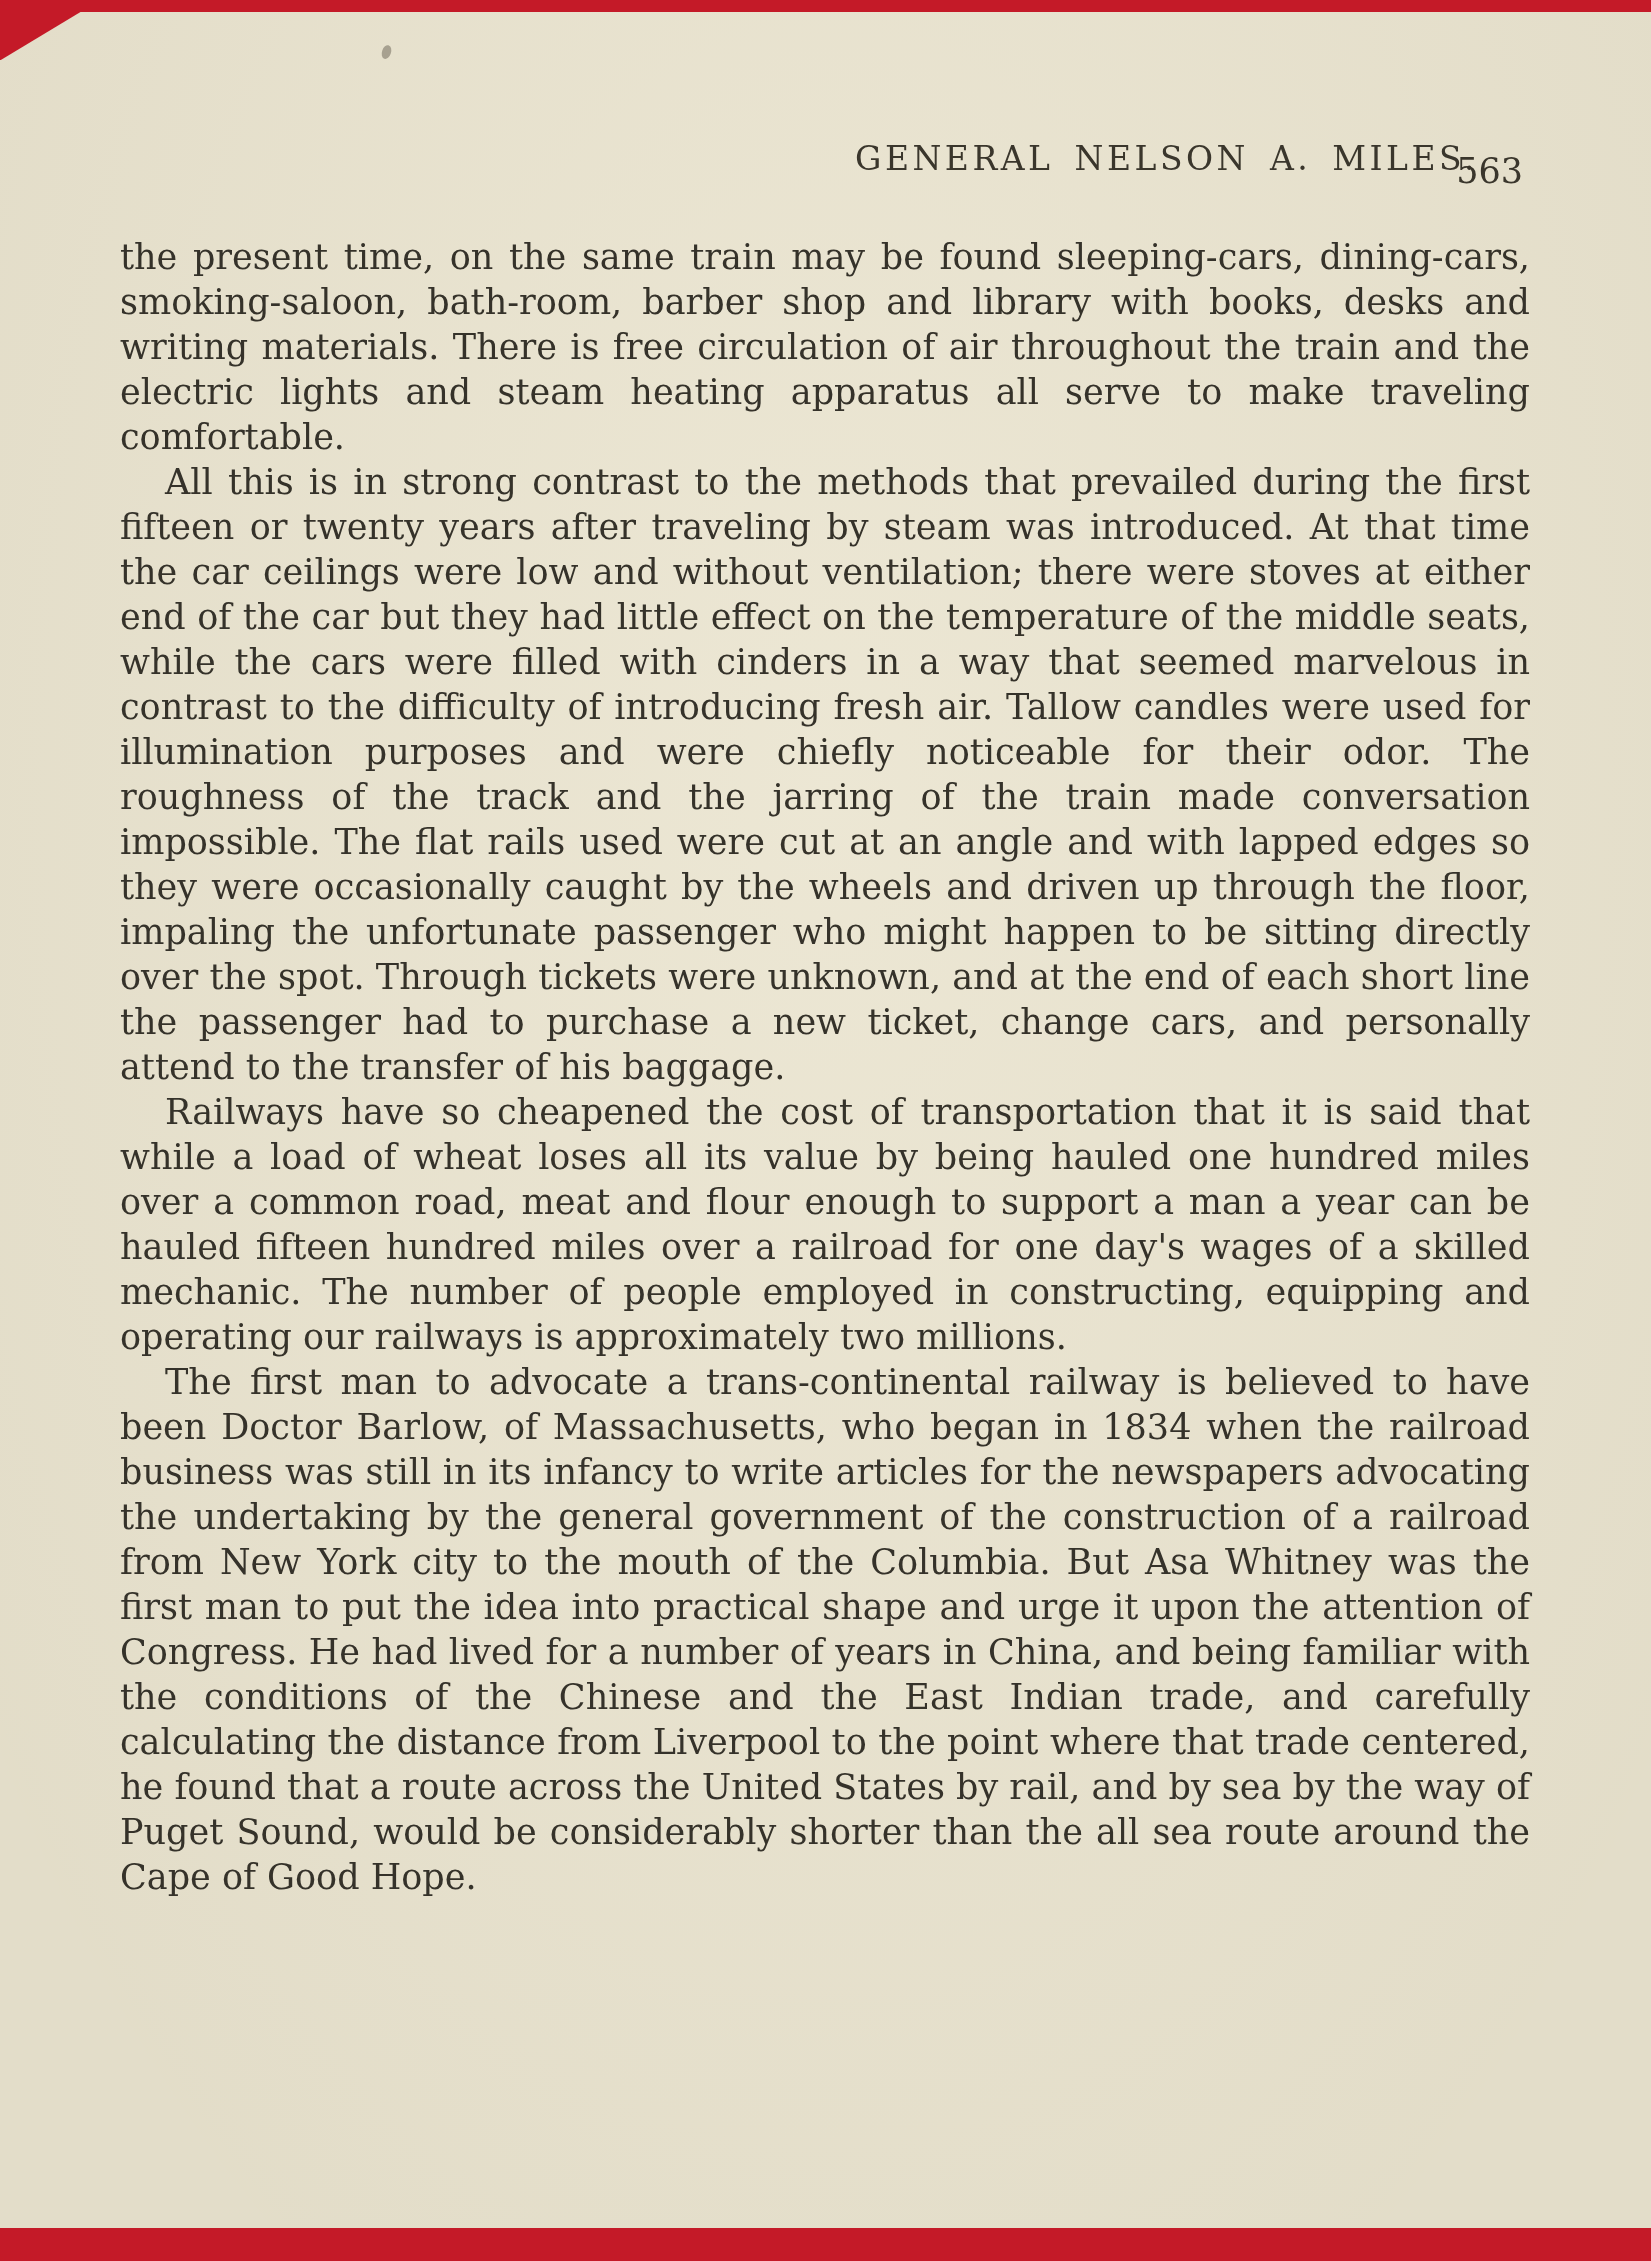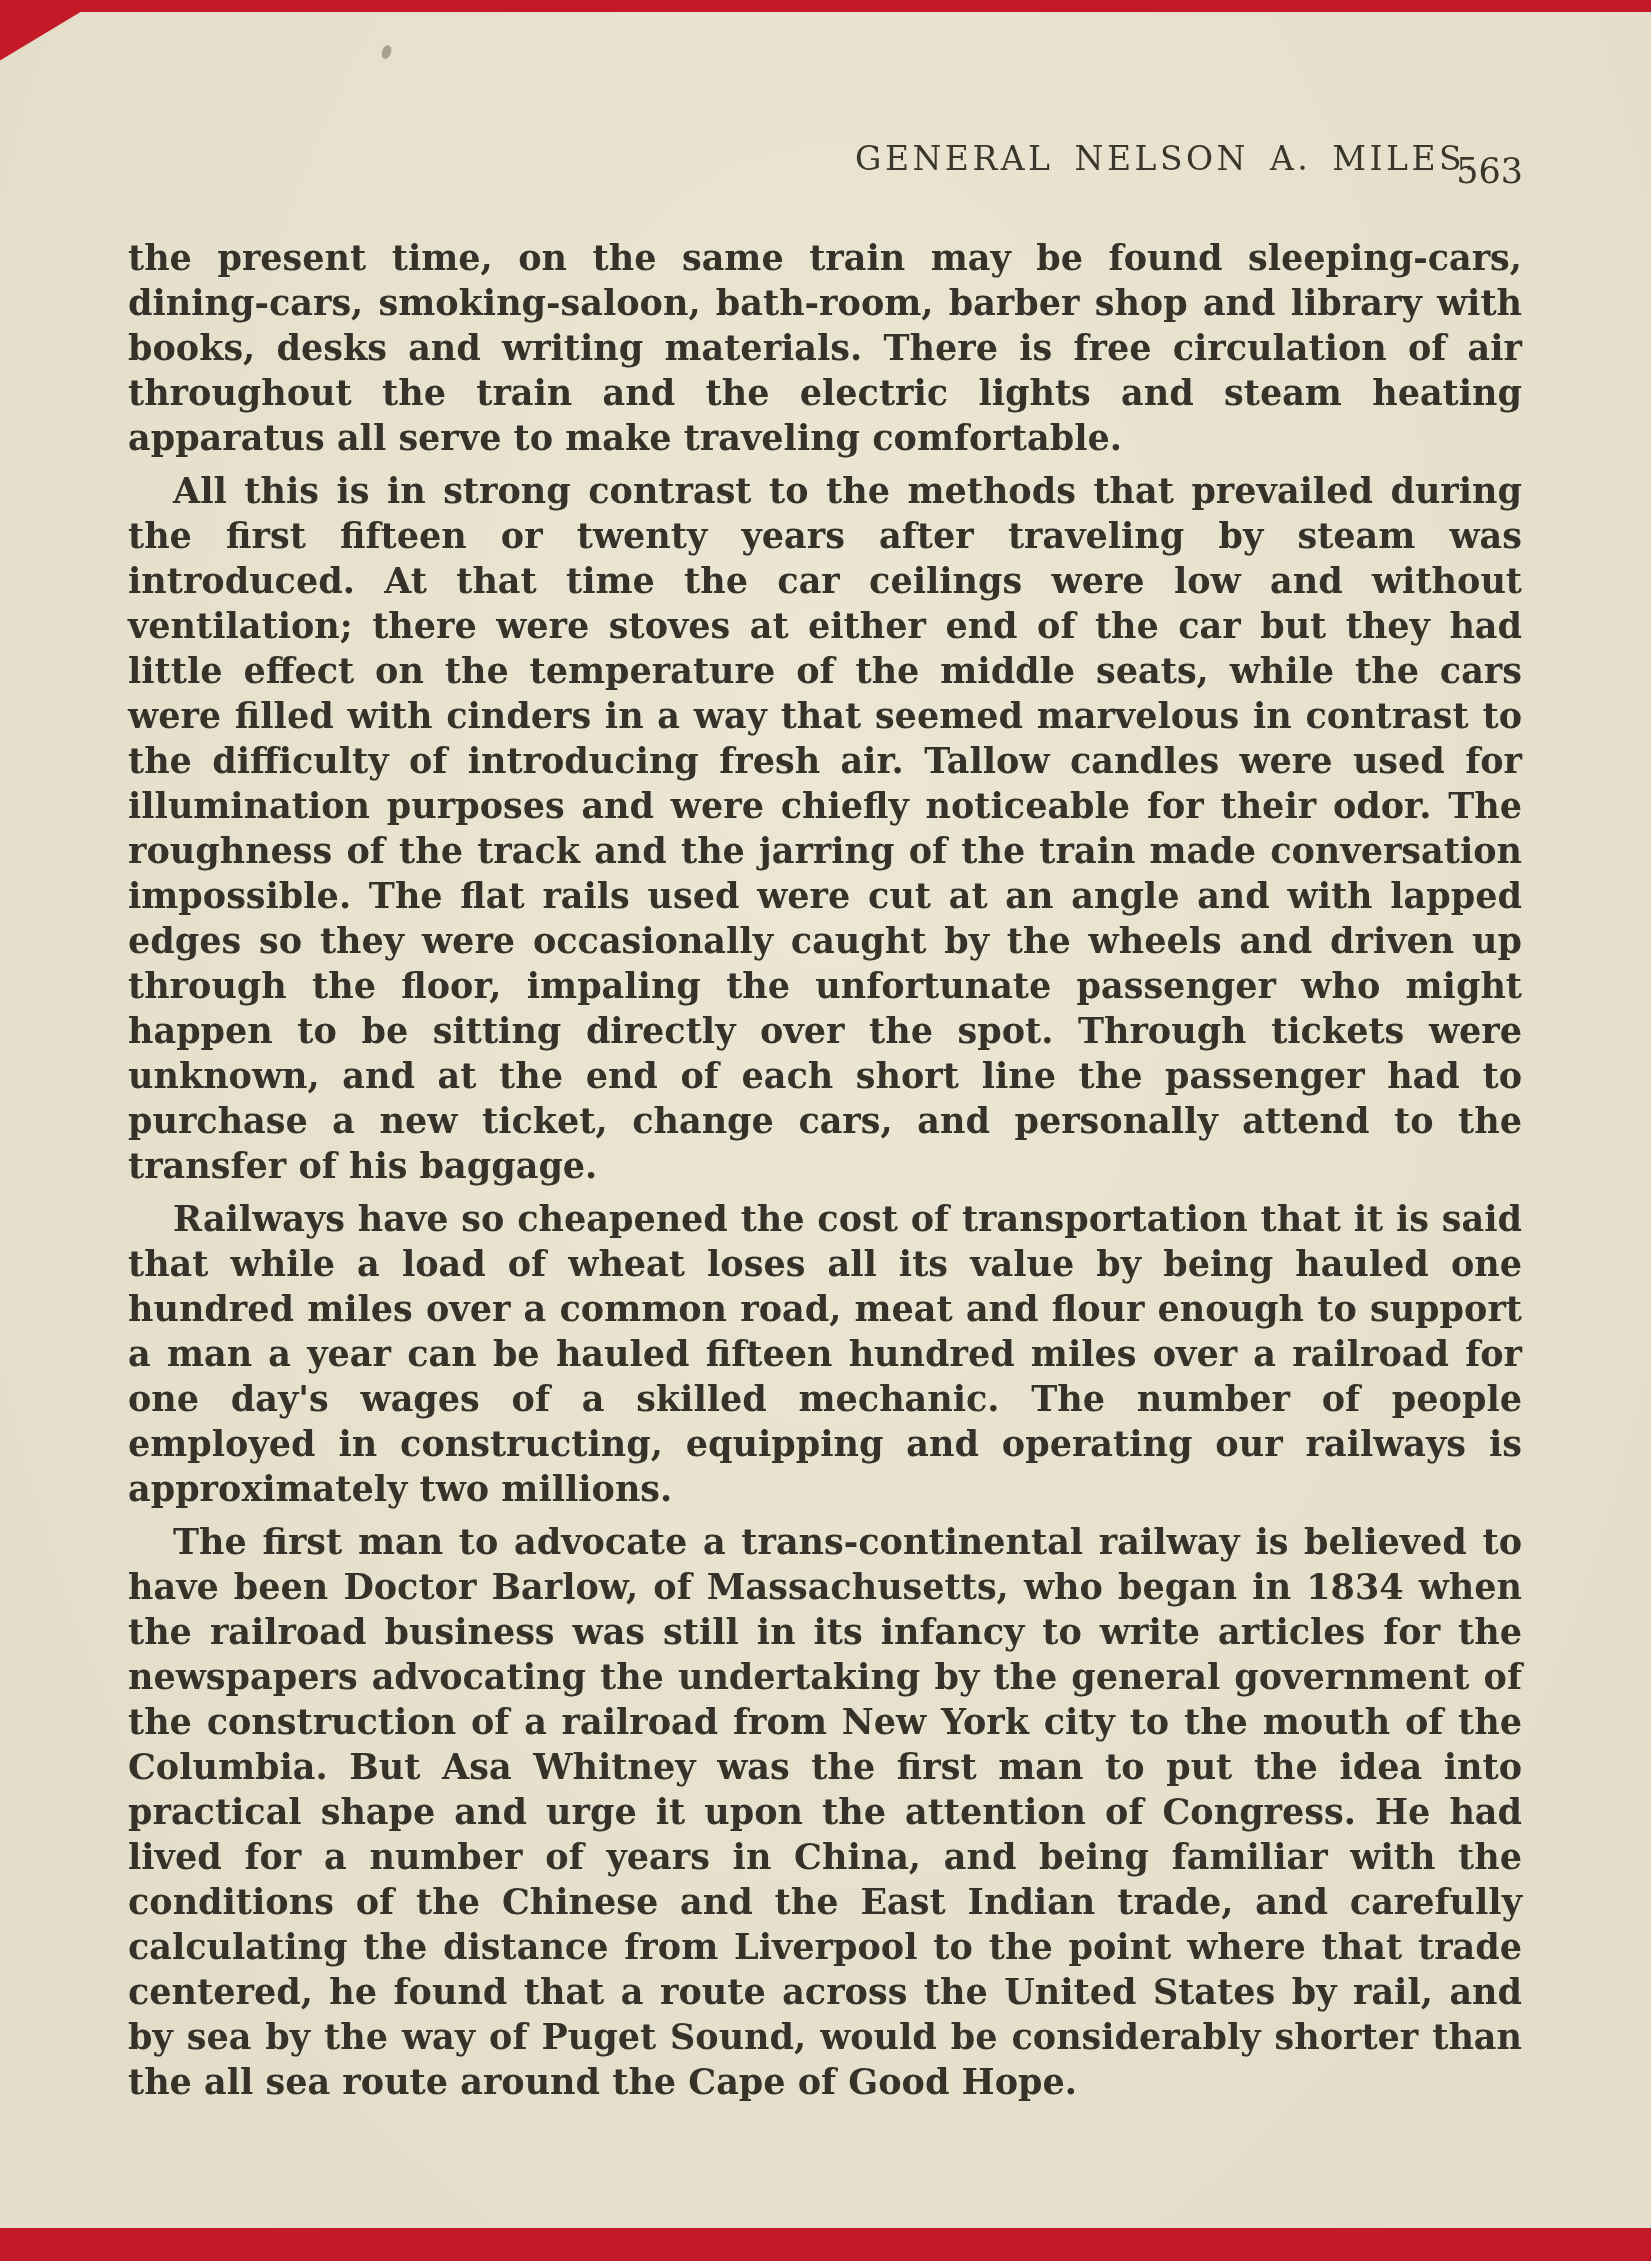--- a/index.html
+++ b/index.html
@@ -96,23 +96,22 @@
     font-size: 35px;
     color: #3a362c;
   }
   .body-text {
     font-size: 35px;
     line-height: 45px;
     text-align: justify;
     color: var(--ink);
   }
   .para {
-    margin: 8px;
+    margin: 0;
     text-indent: 45px;
-    font-weight: bold;
   }
   .para.no-indent {
     text-indent: 0;
   }
 </style>
 </head>
 <body>
 
 <div class="book">
   <div class="cover-top"></div>

